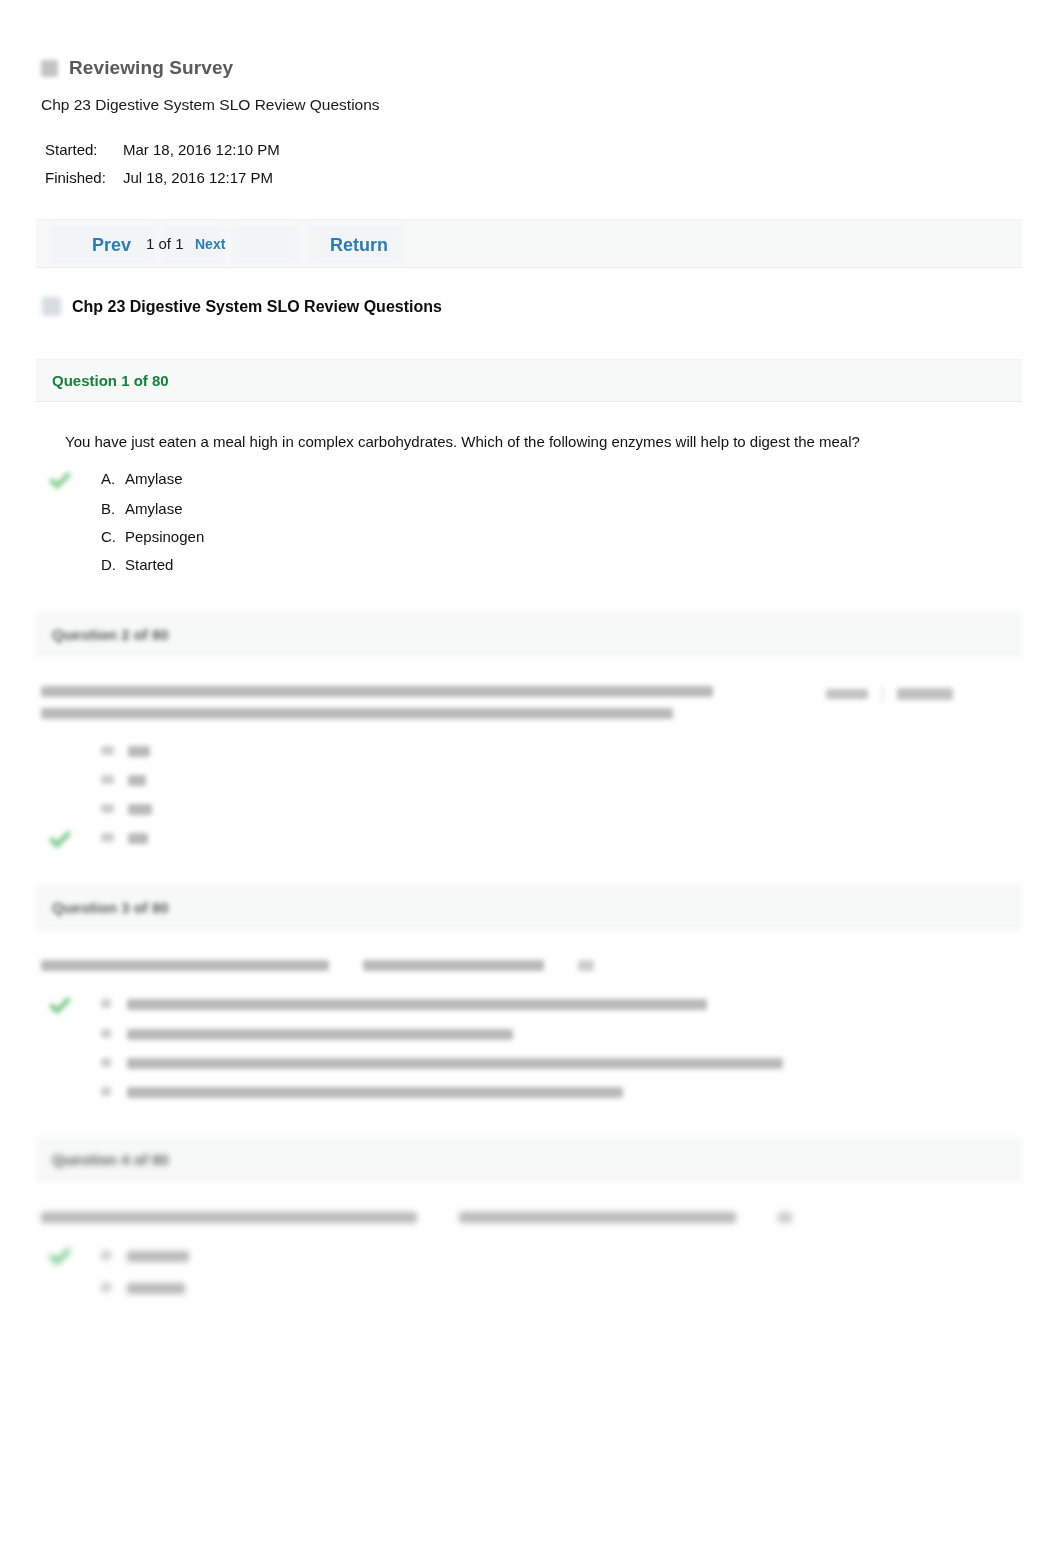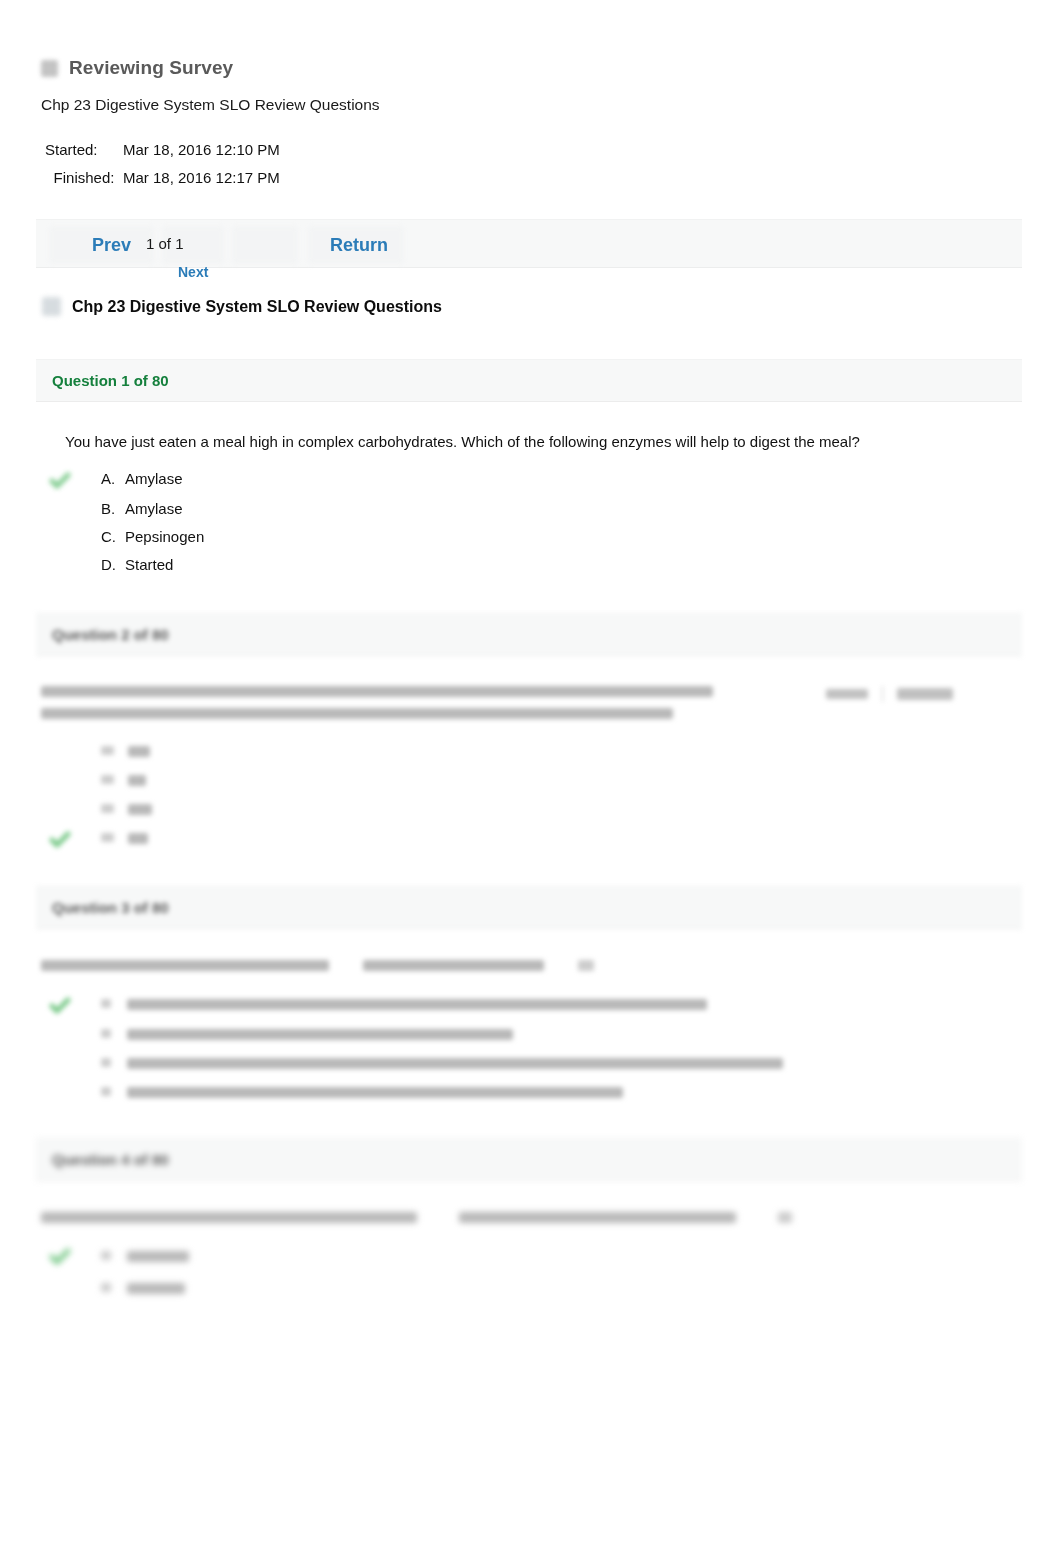--- a/index.html
+++ b/index.html
@@ -30,21 +30,21 @@
   .survey-subtitle {
     position: absolute; left: 41px; top: 96px;
     font-size: 15.5px; color: #1a1a1a; font-weight: normal;
   }
 
   
   .timing { position: absolute; left: 45px; top: 139px; font-size: 15px; color: #111; }
   .timing-line { display: flex; margin-bottom: 6px; line-height: 1.45; }
   .timing-label { display: inline-block; }
   .timing-label.started { width: 78px; }
-  .timing-label.finished { width: 78px; text-align: center; }
+  .timing-label.finished { width: 78px; }
   .timing-value { white-space: pre; }
 
   
   .navbar {
     position: absolute; left: 36px; top: 219px;
     width: 986px; height: 49px;
     background: #f7f8f8;
     border-top: 1px solid #f1f2f2;
     border-bottom: 1px solid #eceded;
   }
@@ -56,21 +56,21 @@
   .nb1 { left: 13px; width: 105px; }
   .nb2 { left: 126px; width: 62px; }
   .nb3 { left: 196px; width: 66px; }
   .nb4 { left: 272px; width: 96px; }
   .nav-link {
     color: #2b7cb8; font-size: 18px; font-weight: bold;
     text-decoration: none; cursor: pointer;
   }
   .nav-prev { position: absolute; left: 56px; top: 15px; }
   .nav-counter { position: absolute; left: 110px; top: 15px; font-size: 15px; color: #1a1a1a; }
-  .nav-next { position: absolute; left: 142px; top: 16px; font-size: 14px; margin-top: 28px; }
+  .nav-next { position: absolute; left: 159px; top: 16px; font-size: 14px; }
   .nav-return { position: absolute; left: 294px; top: 15px; }
 
   
   .quiz-title-row {
     position: absolute; left: 42px; top: 297px;
     display: flex; align-items: center; gap: 11px;
   }
   .quiz-icon {
     width: 19px; height: 19px; border-radius: 3px;
     background: #cdd4d8; filter: blur(2.6px); opacity: .8;
@@ -135,21 +135,21 @@
   </div>
   <div class="survey-subtitle">Chp 23 Digestive System SLO Review Questions</div>
 
   <div class="timing">
     <div class="timing-line">
       <span class="timing-label started">Started:</span>
       <span class="timing-value">Mar 18, 2016 12:10 PM</span>
     </div>
     <div class="timing-line">
       <span class="timing-label finished">Finished:</span>
-      <span class="timing-value">Mar 18, 2016 12:17 PM</span>
+      <span class="timing-value">Jul 18, 2016 12:17 PM</span>
     </div>
   </div>
 
   <div class="navbar">
     <div class="nav-block nb1"></div>
     <div class="nav-block nb2"></div>
     <div class="nav-block nb3"></div>
     <div class="nav-block nb4"></div>
 
     <a class="nav-link nav-prev">Prev</a>

